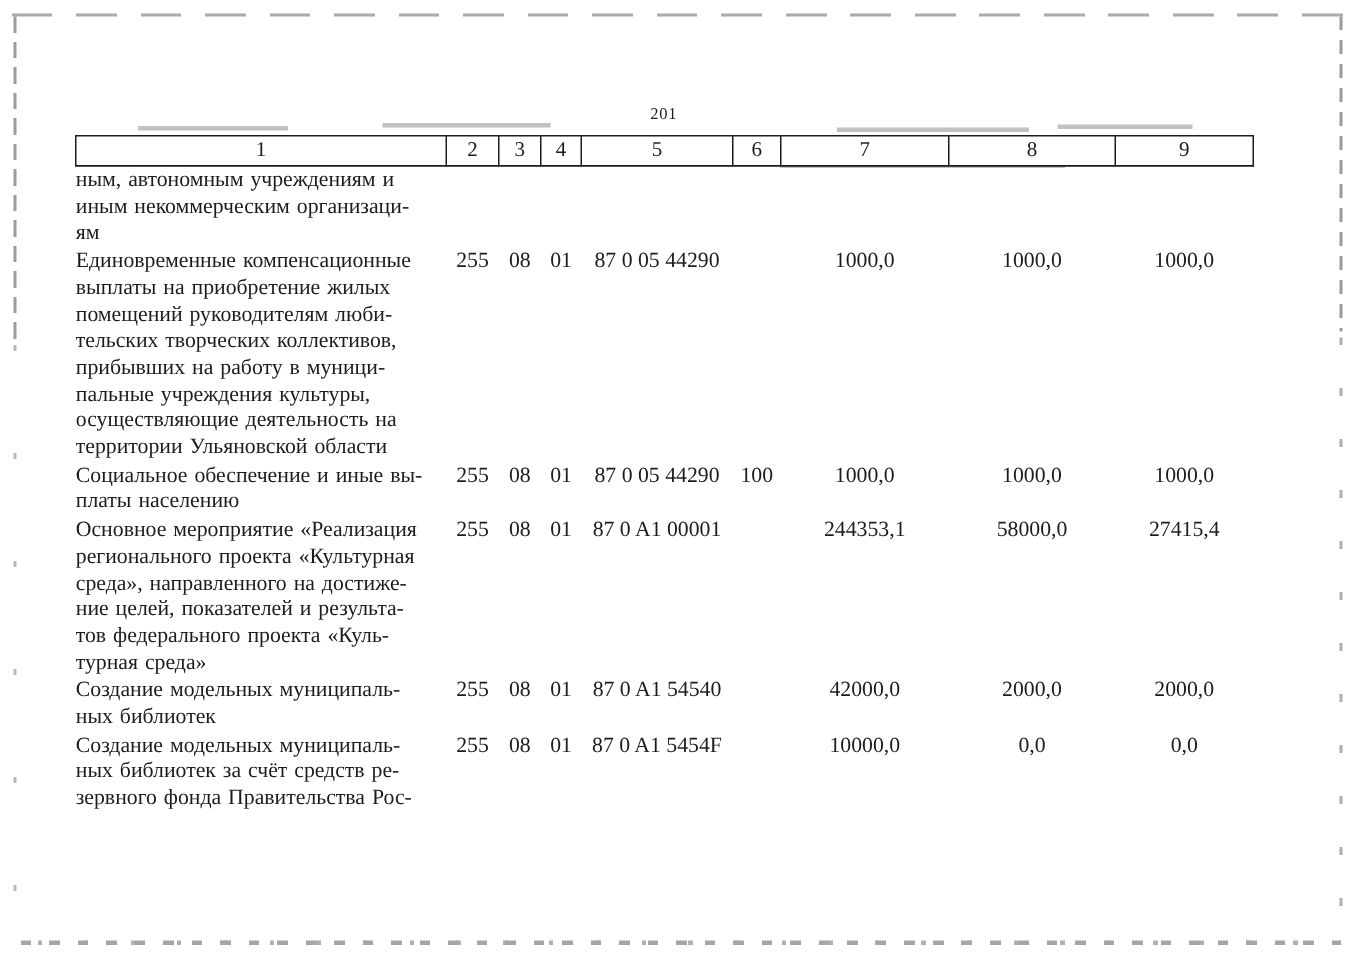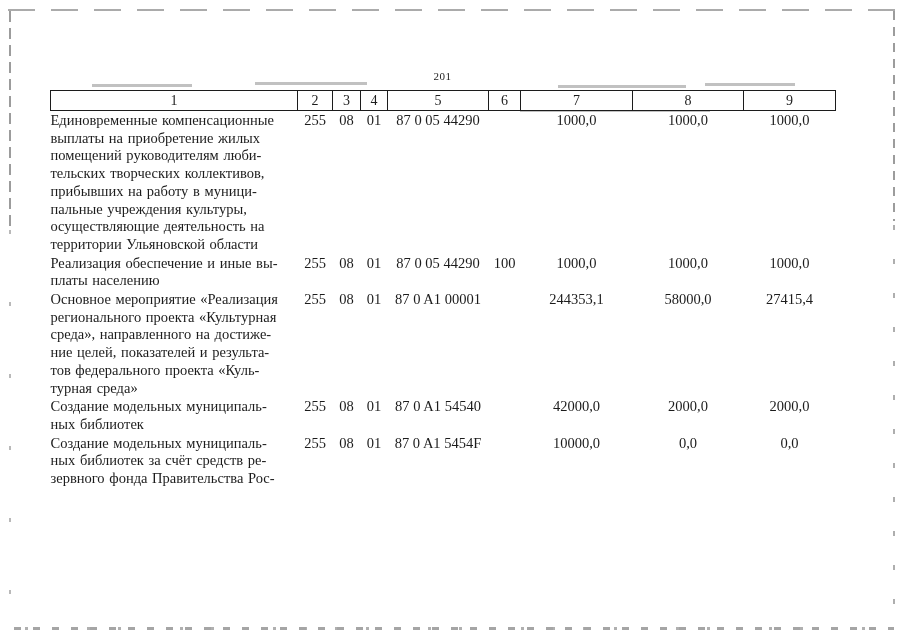--- a/index.html
+++ b/index.html
@@ -121,39 +121,52 @@
         <td>4</td>
         <td>5</td>
         <td>6</td>
         <td>7</td>
         <td>8</td>
         <td>9</td>
       </tr>
     </thead>
     <tbody>
       <tr>
+        <td class="c-name">ным, автономным учреждениям и
+иным некоммерческим организаци-
+ям</td>
+        <td class="c-mid"></td>
+        <td class="c-mid"></td>
+        <td class="c-mid"></td>
+        <td class="c-mid"></td>
+        <td class="c-mid"></td>
+        <td class="c-amt"></td>
+        <td class="c-amt"></td>
+        <td class="c-amt"></td>
+      </tr>
+      <tr>
         <td class="c-name">Единовременные компенсационные
 выплаты на приобретение жилых
 помещений руководителям люби-
 тельских творческих коллективов,
 прибывших на работу в муници-
 пальные учреждения культуры,
 осуществляющие деятельность на
 территории Ульяновской области</td>
         <td class="c-mid">255</td>
         <td class="c-mid">08</td>
         <td class="c-mid">01</td>
         <td class="c-mid">87 0 05 44290</td>
         <td class="c-mid"></td>
         <td class="c-amt">1000,0</td>
         <td class="c-amt">1000,0</td>
         <td class="c-amt">1000,0</td>
       </tr>
       <tr>
-        <td class="c-name">Реализация обеспечение и иные вы-
+        <td class="c-name">Социальное обеспечение и иные вы-
 платы населению</td>
         <td class="c-mid">255</td>
         <td class="c-mid">08</td>
         <td class="c-mid">01</td>
         <td class="c-mid">87 0 05 44290</td>
         <td class="c-mid">100</td>
         <td class="c-amt">1000,0</td>
         <td class="c-amt">1000,0</td>
         <td class="c-amt">1000,0</td>
       </tr>

